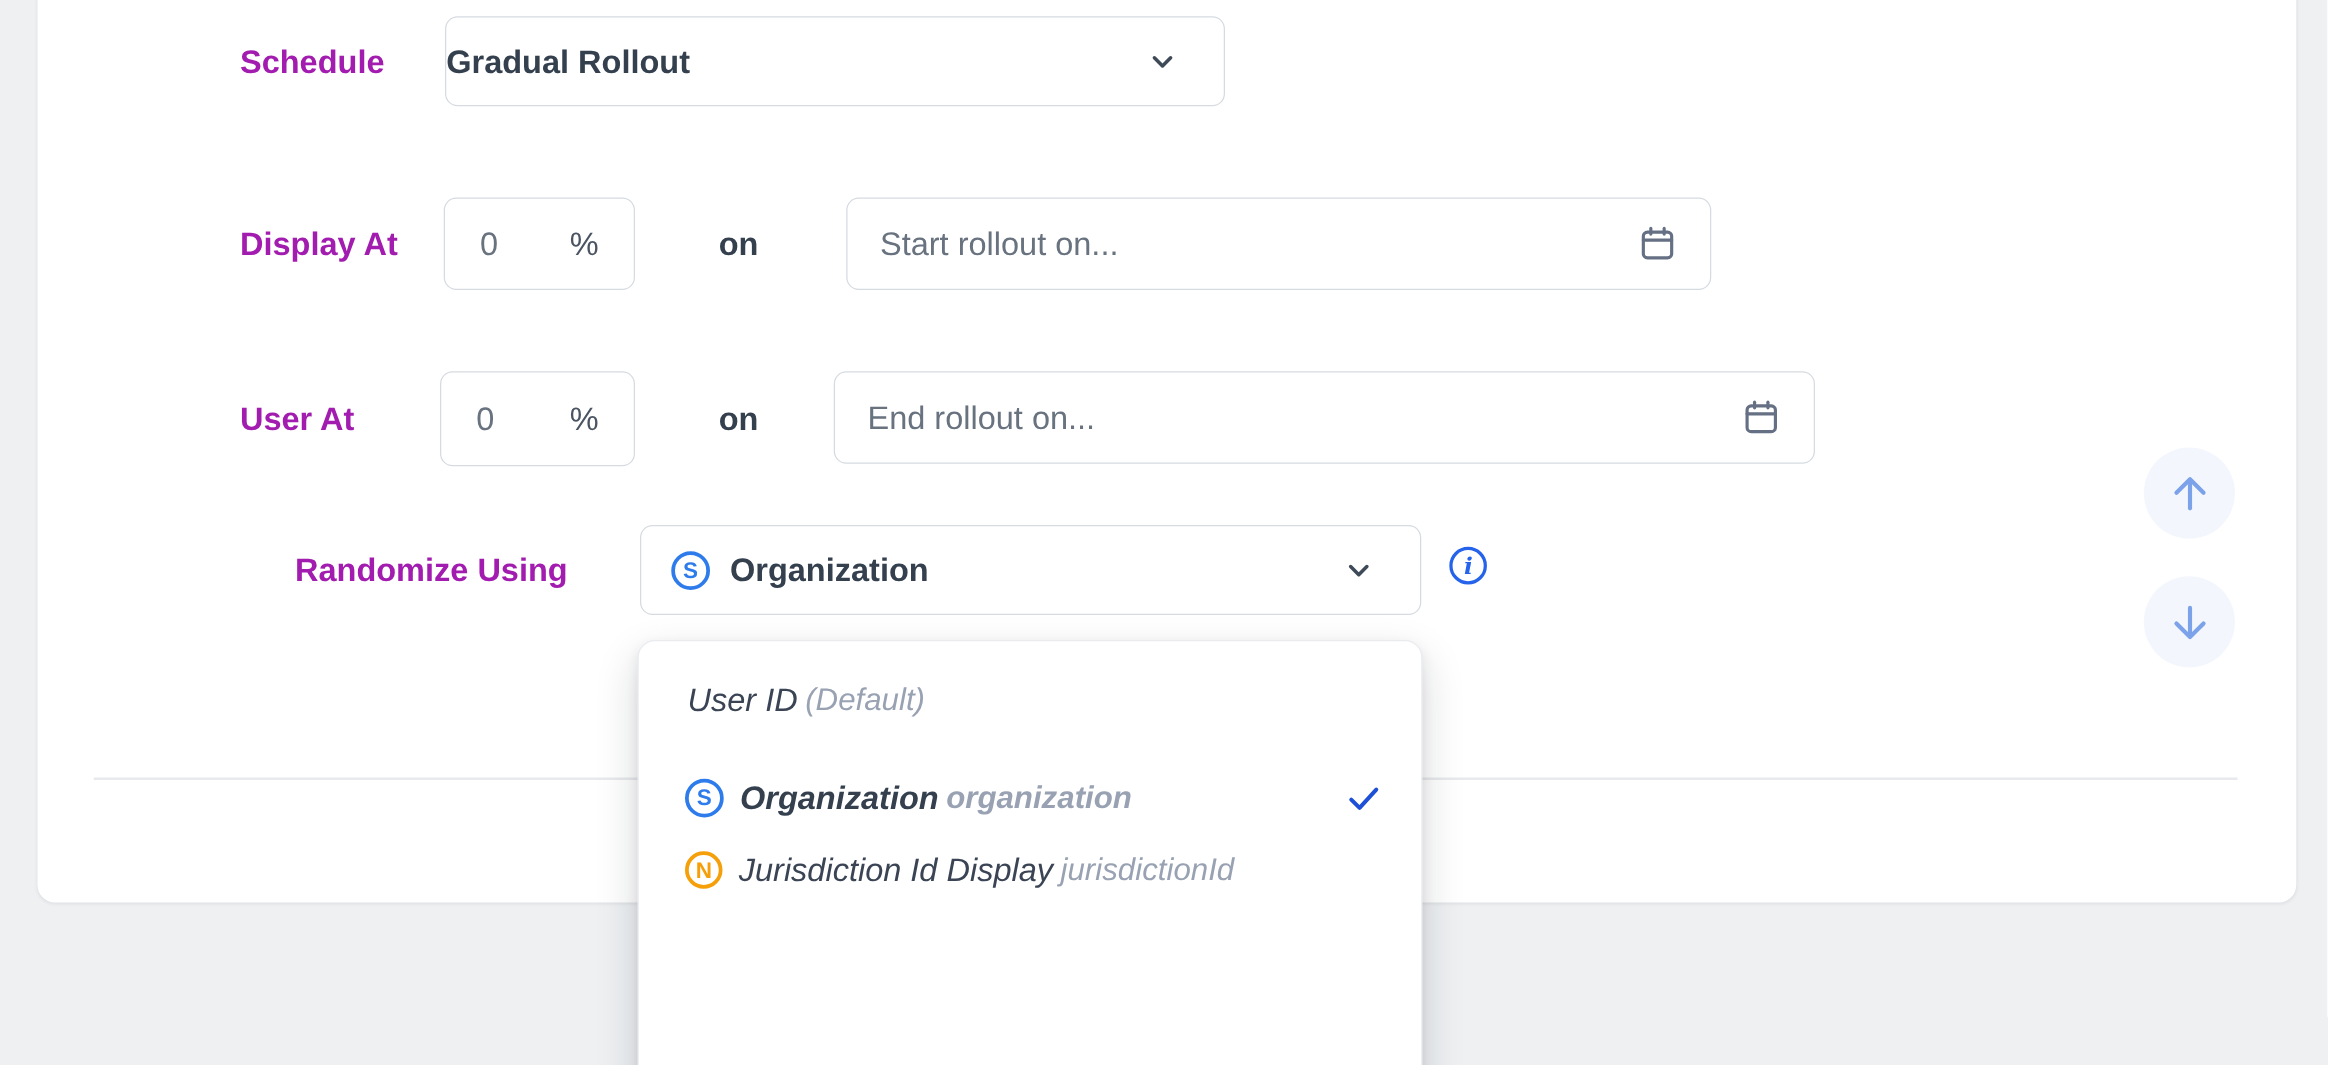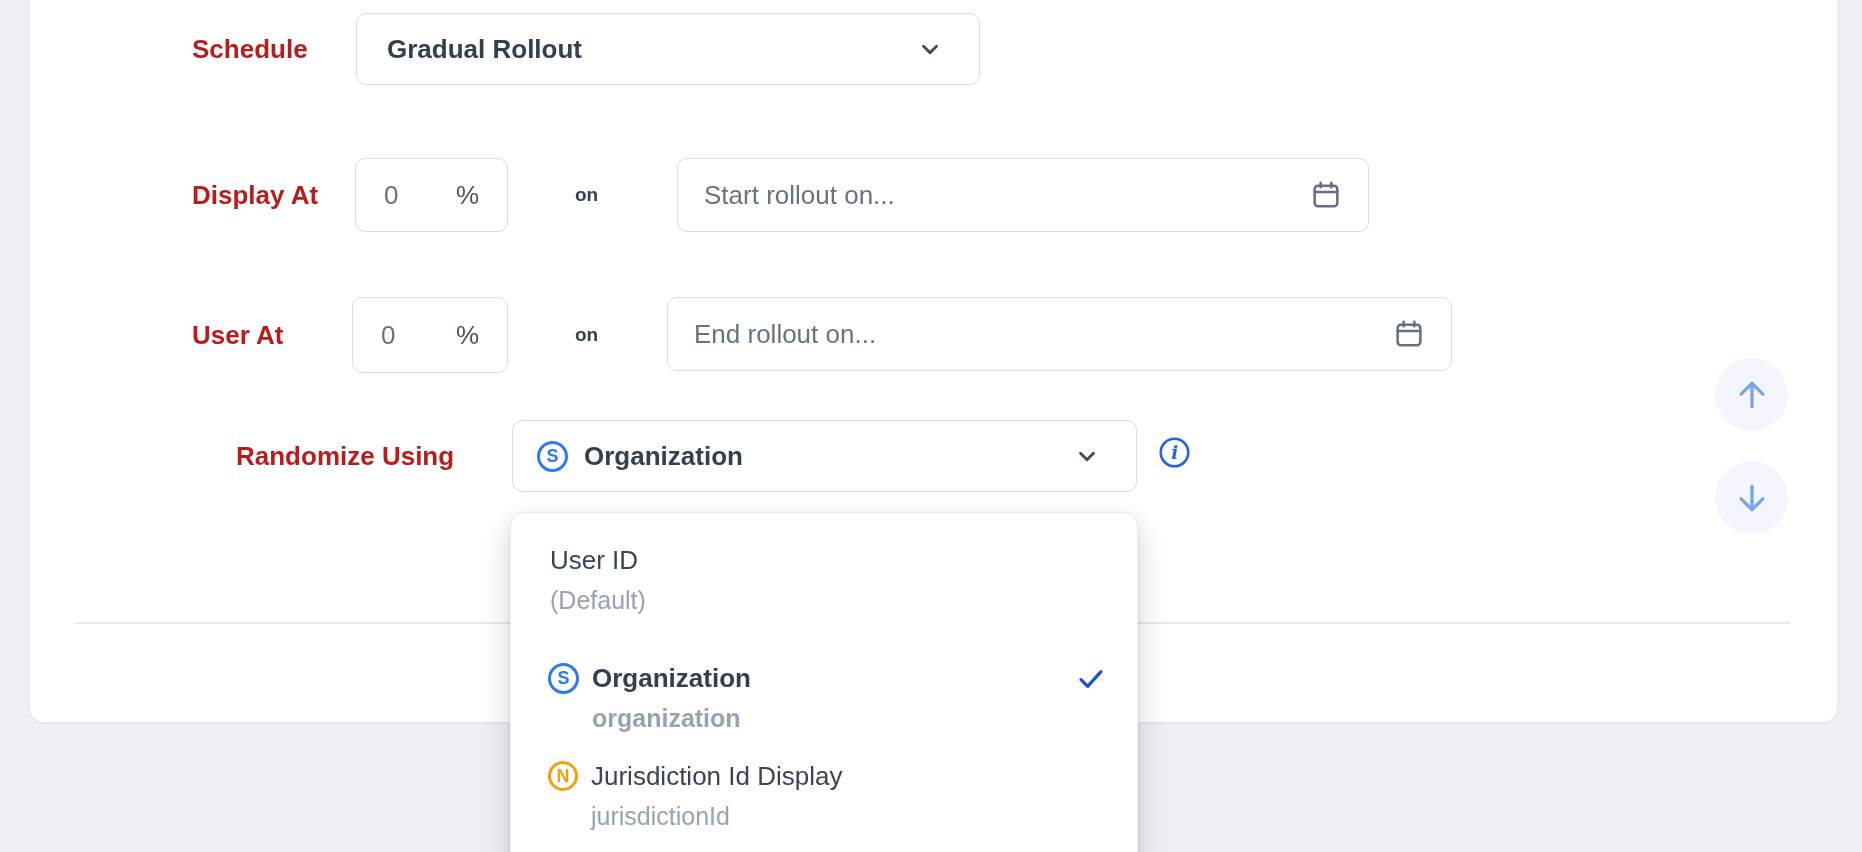--- a/index.html
+++ b/index.html
@@ -10,25 +10,25 @@
     position: relative; width: 1862px; height: 852px;
     background: #eef0f2; overflow: hidden;
   }
   .card {
     position: absolute; left: 30px; top: -60px; width: 1807px; height: 782px;
     background: #ffffff; border-radius: 14px;
     box-shadow: 0 1px 3px rgba(16,24,40,.07);
   }
 
   .field-label {
-    position: absolute; left: 192px; color: #b91c1c;
+    position: absolute; left: 192px; color: #a21caf;
     font-size: 26px; font-weight: 600; line-height: 34px;
   }
   .connector {
-    position: absolute; color: #35404f; font-size: 19px; font-weight: 600; line-height: 34px;
+    position: absolute; color: #35404f; font-size: 26px; font-weight: 600; line-height: 34px;
   }
 
   .select-box {
     position: absolute; background: #fff; border: 1.5px solid #d6dbe1;
     border-radius: 10px; display: flex; align-items: center; cursor: pointer;
   }
   .select-box .value {
     color: #35404f; font-size: 26px; font-weight: 600; white-space: nowrap;
   }
   .chevron { position: absolute; right: 36px; top: 50%; transform: translateY(-50%); display: flex; }
@@ -68,21 +68,21 @@
 
   .divider { position: absolute; left: 75px; top: 622px; width: 1715px; height: 2px; background: #e7e9ec; }
 
   .menu {
     position: absolute; left: 510px; top: 512px; width: 628px; height: 420px;
     background: #fff; border: 1px solid #e9ebef; border-radius: 14px;
     box-shadow: 0 14px 34px rgba(16,24,40,.16), 0 4px 10px rgba(16,24,40,.08);
     padding: 30px 30px 0 39px; overflow: hidden;
   }
   .menu-item { display: flex; align-items: flex-start; position: relative; cursor: pointer; }
-  .menu-item .texts { display: flex; flex-direction: column; gap: 6px; }
+  .menu-item .texts { display: flex; gap: 6px; font-style: italic; }
   .menu-item .title { font-size: 26px; line-height: 34px; color: #3a4454; }
   .menu-item .title.bold { font-weight: 700; color: #35404f; }
   .menu-item .subtitle { font-size: 25px; line-height: 34px; color: #98a2b3; }
   .menu-item .subtitle.semi { font-weight: 600; }
   .menu-item .attr-icon { margin: 2px 13px 0 -2px; }
   .menu-item-1 { margin-bottom: 44px; }
   .menu-item-2 { margin-bottom: 24px; }
   .check { position: absolute; right: 0px; top: 2px; display: flex; }
 
   .scroll-btn {
@@ -93,21 +93,21 @@
   .scroll-btn.up { top: 358px; }
   .scroll-btn.down { top: 461px; }
 </style>
 </head>
 <body>
 
 <div class="page">
   <div class="card"></div>
 
   <div class="field-label" style="top: 32px;">Schedule</div>
-  <div class="select-box" style="left: 356px; top: 13px; width: 624px; height: 72px; padding-left: 30px;">
+  <div class="select-box" style="left: 356px; top: 13px; width: 624px; height: 72px; ">
     <span class="value">Gradual Rollout</span>
     <span class="chevron">
       <svg width="26" height="26" viewBox="0 0 24 24" fill="none">
           <path d="M6 9.5l6 6 6-6" stroke="#3f4a59" stroke-width="2.6" stroke-linecap="round" stroke-linejoin="round"></path>
         </svg>
     </span>
   </div>
 
   <div class="field-label" style="top: 178px;">Display At</div>
   <div class="pct-box" style="left: 355px; top: 158px; width: 153px; height: 74px;">

